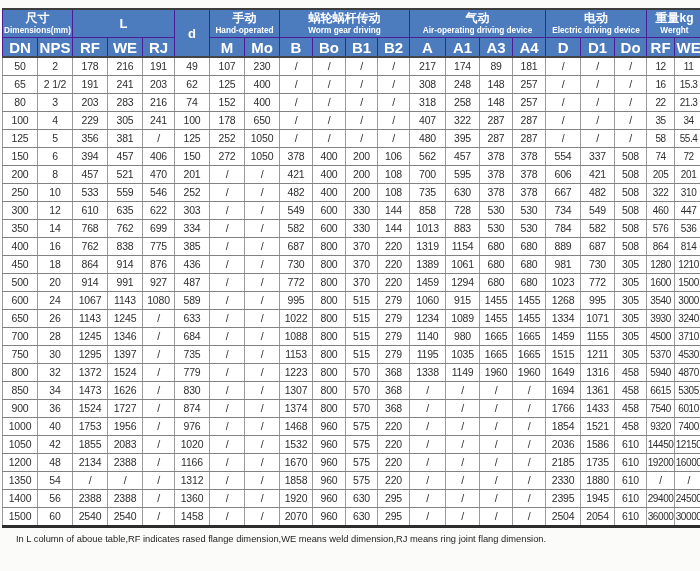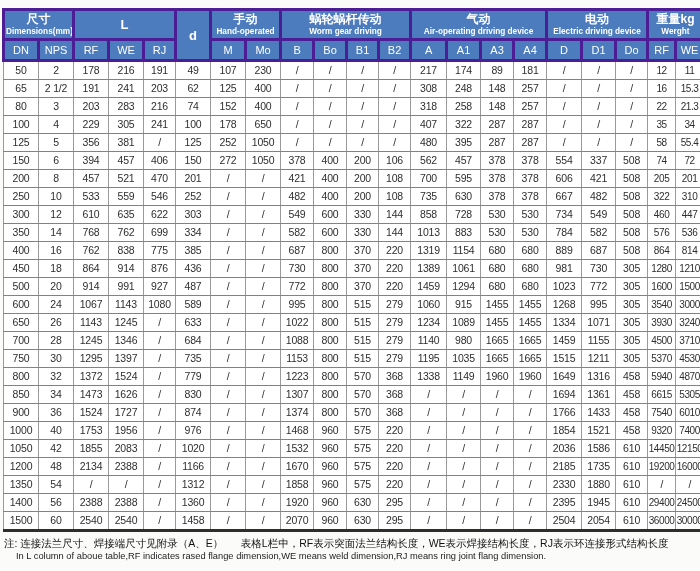--- a/index.html
+++ b/index.html
@@ -12,26 +12,26 @@
 
   table.spec{
     border-collapse:collapse;table-layout:fixed;
     width:696px;margin:8px 2px 0 2px;
     border-left:1px solid #6b6b6b;border-right:1px solid #6b6b6b;
     border-top:2px solid #3c3c3c;border-bottom:3px solid #2e2e2e;
   }
   thead th{
     background:var(--header-bg,#4d7cbe);
     color:var(--header-text,#ffffff);
-    border:3px solid #4c1d95;
+    border:1px solid #4c1d95;
     padding:0;vertical-align:middle;text-align:center;
     overflow:hidden;white-space:nowrap;
   }
   tr.grouprow th{height:27px;}
-  tr.subrow th{height:18px;font-size:11px;font-weight:normal;}
+  tr.subrow th{height:18px;font-size:15px;font-weight:bold;}
   .zh{font-size:12px;font-weight:bold;line-height:13px;}
   .en{font-size:8.5px;font-weight:bold;line-height:10px;transform:scaleX(0.97);}
   .zh-only{font-size:13px;font-weight:bold;}
   thead{border-bottom:2px solid #444;}
 
   tbody td{
     background:#ffffff;color:#2e2e2e;
     font-size:10.5px;letter-spacing:-0.2px;line-height:1;
     text-align:center;vertical-align:middle;
     height:17px;padding:0;
@@ -726,16 +726,15 @@
           <td>/</td>
           <td class="gb">2504</td>
           <td>2054</td>
           <td>610</td>
           <td class="gb wt">36000</td>
           <td class="wt">30000</td>
         </tr>
       </tbody>
   </table>
   <div class="notes">
-    <div class="note-zh">注: 连接法兰尺寸、焊接端尺寸见附录（A、E）      表格L栏中，RF表示突面法兰结构长度，WE表示焊接结构长度，RJ表示环连接形式结构长度</div>
     <div class="note-en">In L column of aboue table,RF indicates rased flange dimension,WE means weld dimension,RJ means ring joint flang dimension.</div>
   </div>
 </div>
 
 </body></html>

